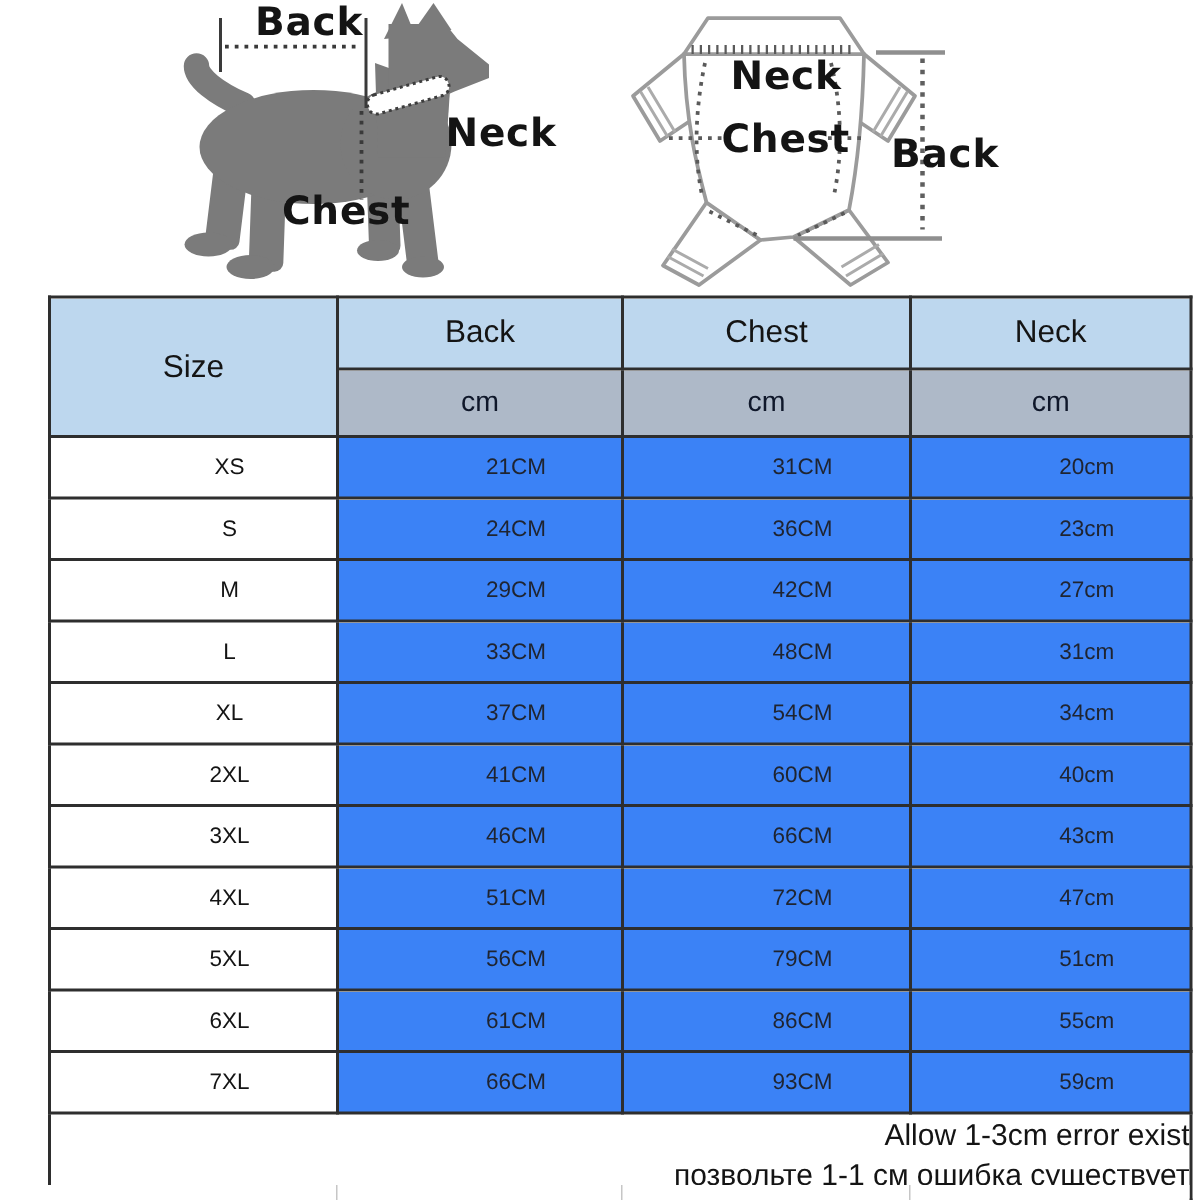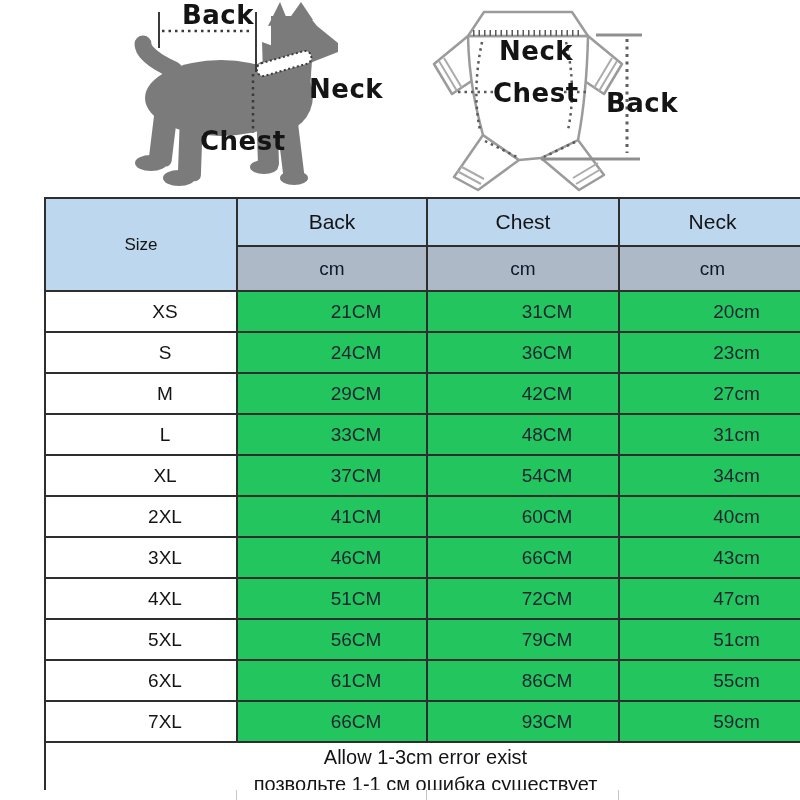--- a/index.html
+++ b/index.html
@@ -1,44 +1,44 @@
 <!DOCTYPE html>
 <html><head>
 <meta charset="utf-8">
 <style>
   html,body { margin:0; padding:0; }
   body {
     width:800px; height:800px; background:#ffffff; overflow:hidden;
     position:relative; font-family:"Liberation Sans", sans-serif;
   }
-  .canvas { position:absolute; left:16px; top:0; width:681px; height:800px; }
+  .canvas { position:absolute; left:4px; top:0; width:681px; height:800px; }
 
   
   .dlabel {
     position:absolute; font-family:"DejaVu Sans", sans-serif;
     font-weight:700; color:#141414; font-size:26px; letter-spacing:.5px;
     white-space:nowrap; line-height:1;
   }
 
   
   table.size-table {
     position:absolute; left:28px; top:197px; width:761px;
     border-collapse:collapse; table-layout:fixed;
   }
   .size-table th, .size-table td {
     border:2px solid #2e2e2e; text-align:center; vertical-align:middle;
     padding:0; overflow:hidden;
   }
   .hdr-row th { background:#bdd7ee; font-weight:400; font-size:21px; color:#141414; height:46px; }
-  th.size-hdr  { background:#bdd7ee; font-weight:400; font-size:17px; color:#141414; }
+  th.size-hdr  { background:#bdd7ee; font-weight:400; font-size:21px; color:#141414; }
   .unit-row th { background:#aeb9c8; color:#0f172a; font-weight:400; font-size:19px; height:43px; }
-  .data-row td { font-size:19px; height:39px;padding-left:48px; }
+  .data-row td { font-size:15px; height:39px;padding-left:48px; }
   td.size-cell { background:#ffffff; color:#141414; }
-  td.val-cell  { background:#22c55e; color:#1f2430; }
-  td.note-cell { background:#ffffff; height:56px; font-size:20px; color:#141414; line-height:27px; }
+  td.val-cell  { background:#3b82f6; color:#1f2430; }
+  td.note-cell { background:#ffffff; height:56px; font-size:20px; color:#141414; line-height:27px;text-align:right; }
 
   
   .remnant { position:absolute; left:28px; top:790px; width:761px; height:10px; background:#ffffff; }
   .rem-div { position:absolute; top:0; width:1px; height:10px; background:#c6c6c6; }
 </style>
 </head>
 <body>
 
 <div class="canvas">
 

